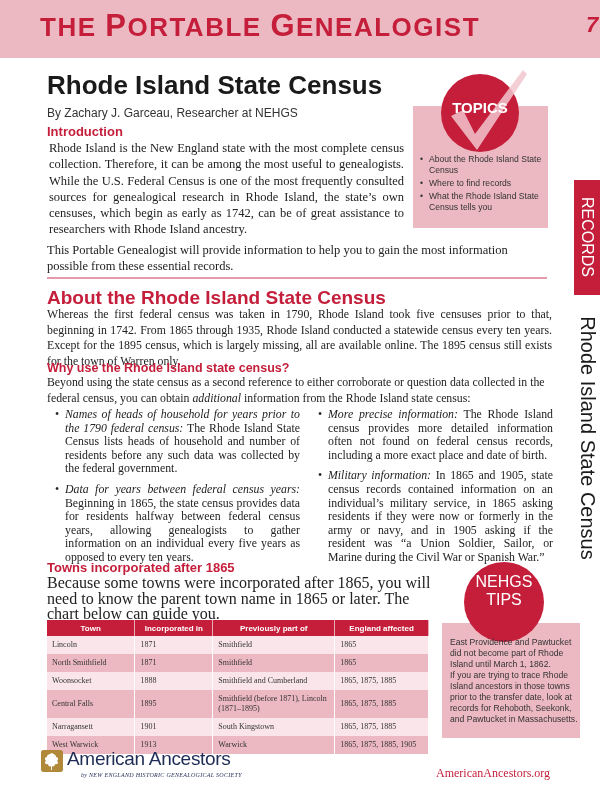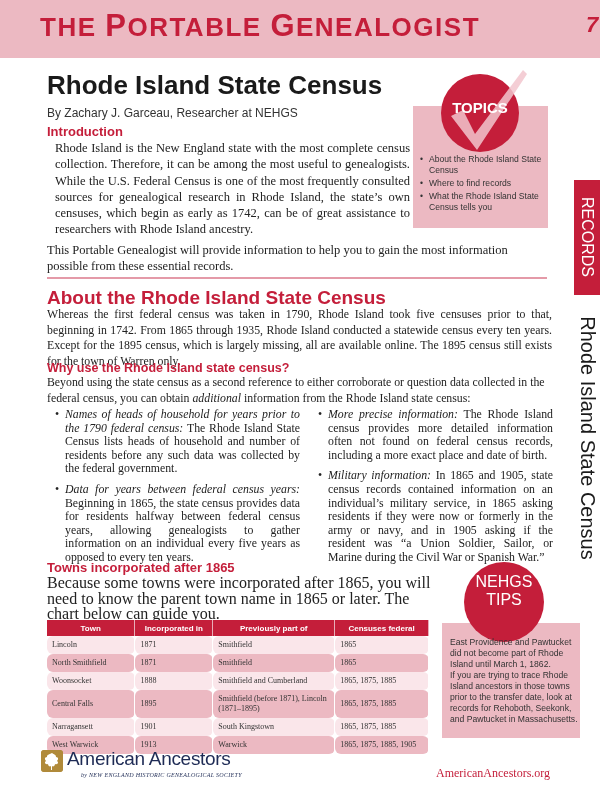--- a/index.html
+++ b/index.html
@@ -9,21 +9,21 @@
   .header-band { position: absolute; left: 0; top: 0; width: 600px; height: 58px; background: #ecb9c2; }
   .header-title { position: absolute; left: 40px; top: 8px; font-family: "Liberation Sans", sans-serif; font-weight: bold; color: #c41e3a; letter-spacing: 1.5px; white-space: nowrap; font-size: 31px; }
   .header-title .sm { font-size: 26px; }
   .page-num { position: absolute; left: 586px; top: 12px; font-family: "Liberation Sans", sans-serif; font-weight: bold; font-style: italic; color: #c41e3a; font-size: 22px; }
 
   .doc-title { position: absolute; left: 47px; top: 70px; font-family: "Liberation Sans", sans-serif; font-size: 26px; color: #1a1a1a; }
   .byline { position: absolute; left: 47px; top: 106px; font-family: "Liberation Sans", sans-serif; font-size: 12px; color: #333; }
   .h-intro { position: absolute; left: 47px; top: 124px; font-family: "Liberation Sans", sans-serif; font-weight: bold; color: #c41e3a; font-size: 13px; }
 
   .p { position: absolute; font-size: 12.5px; line-height: 16.3px; color: #222; text-align: justify; }
-  .intro-p { left: 55px; top: 140px; width: 355px; }
+  .intro-p { left: 49px; top: 140px; width: 355px; }
   .intro-p2 { left: 47px; top: 242px; width: 490px; text-align: left; }
 
   .topics-box { position: absolute; left: 413px; top: 106px; width: 135px; height: 122px; background: #ecb9c2; }
   .topics-circle { position: absolute; left: 441px; top: 74px; width: 78px; height: 78px; border-radius: 50%; background: #c41e3a; }
   .topics-check { position: absolute; left: 441px; top: 66px; width: 90px; height: 90px; }
   .topics-label { position: absolute; left: 441px; top: 99px; width: 78px; text-align: center; font-family: "Liberation Sans", sans-serif; font-weight: bold; color: #fff; font-size: 15px; }
   .topics-list { position: absolute; left: 420px; top: 154px; width: 126px; list-style: none; font-family: "Liberation Sans", sans-serif; font-size: 8.6px; line-height: 11px; color: #333; }
   .topics-list li { position: relative; padding-left: 9px; margin-bottom: 2px; }
   .topics-list li::before { content: "•"; position: absolute; left: 0; top: 0; }
 
@@ -46,21 +46,21 @@
   .col-right { left: 318px; top: 408px; width: 235px; }
 
   .h-towns { position: absolute; left: 47px; top: 560px; font-family: "Liberation Sans", sans-serif; color: #c41e3a; font-size: 13px; }
   .towns-p { left: 47px; top: 575px; width: 390px; font-size: 16px; line-height: 15.5px; text-align: left; }
 
   .town-table { position: absolute; left: 47px; top: 620px; width: 382px; border-collapse: collapse; font-size: 8px; }
   .town-table th { background: #c41e3a; color: #fff; font-family: "Liberation Sans", sans-serif; font-weight: bold; font-size: 8px; height: 16px; text-align: center; border-right: 1px solid #e8aeb8; }
   .town-table td { padding: 3px 5px; vertical-align: middle; color: #333; font-size: 8px; line-height: 10px; border-right: 1px solid #fff; }
   .town-table tr.odd td { background: #fae6ea; }
   .town-table tr.even td { background: #ecb9c2; }
-  .town-table tr td { height: 18px; border-radius: 6px; }
+  .town-table tr td { height: 18px; }
   .town-table tr.tall td { height: 28px; }
 
   .tips-box { position: absolute; left: 442px; top: 623px; width: 138px; height: 115px; background: #ecb9c2; }
   .tips-circle { position: absolute; left: 464px; top: 562px; width: 80px; height: 80px; border-radius: 50%; background: #c41e3a; }
   .tips-label { position: absolute; left: 464px; top: 573px; width: 80px; text-align: center; font-family: "Liberation Sans", sans-serif; font-weight: normal; color: #fff; font-size: 16px; line-height: 18px; }
   .tips-text { position: absolute; left: 450px; top: 637px; width: 128px; font-family: "Liberation Sans", sans-serif; font-size: 8.6px; line-height: 11px; color: #333; }
 
   .footer-logo-icon { position: absolute; left: 41px; top: 750px; width: 22px; height: 22px; background: #b08a3a; border-radius: 3px; }
   .footer-logo-text { position: absolute; left: 67px; top: 748px; font-family: "Liberation Sans", sans-serif; color: #1e2b55; font-size: 19px; letter-spacing: -0.3px; }
   .footer-sub { position: absolute; left: 81px; top: 772px; font-family: "Liberation Serif", serif; font-style: italic; color: #1e2b55; font-size: 6px; letter-spacing: 0.3px; }
@@ -122,21 +122,21 @@
       <col style="width:88px">
       <col style="width:78px">
       <col style="width:122px">
       <col style="width:94px">
     </colgroup>
   <thead>
     <tr>
       <th>Town</th>
       <th>Incorporated in</th>
       <th>Previously part of</th>
-      <th>Censuses federal</th>
+      <th>England affected</th>
     </tr>
   </thead>
   <tbody>
     <tr class="odd">
       <td>Lincoln</td>
       <td>1871</td>
       <td>Smithfield</td>
       <td>1865</td>
     </tr>
     <tr class="even">

